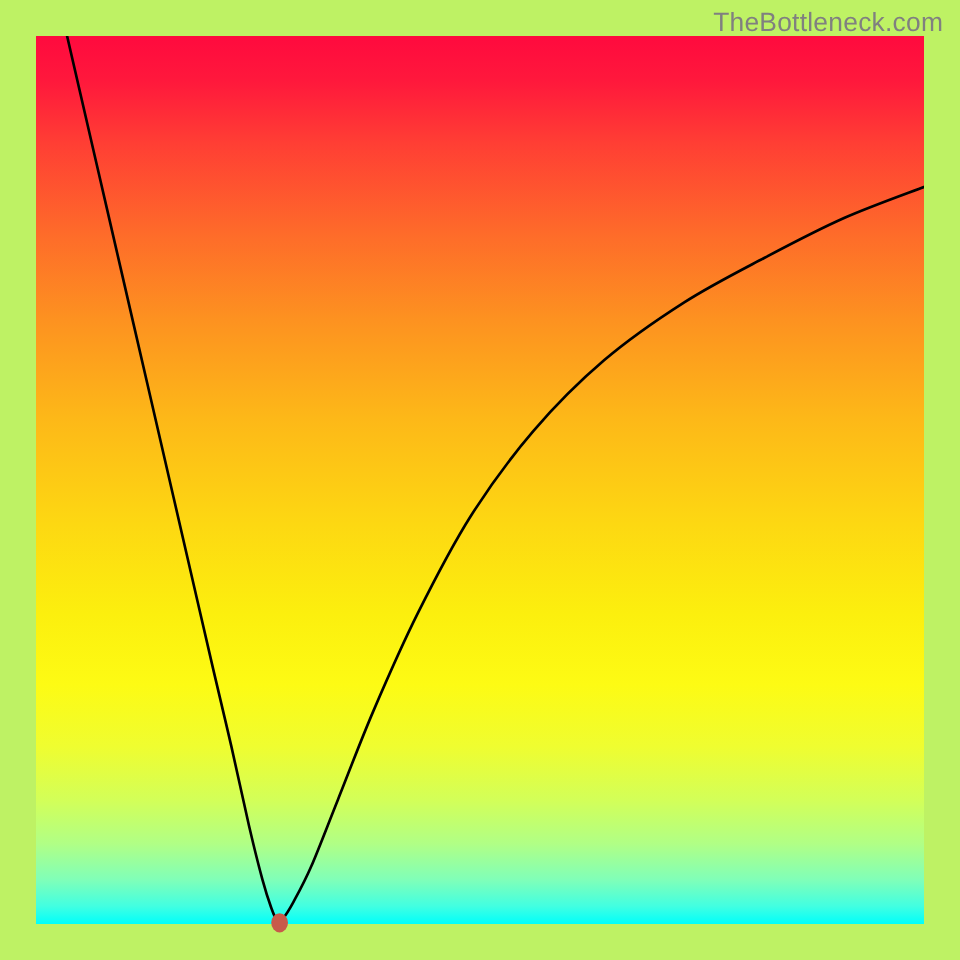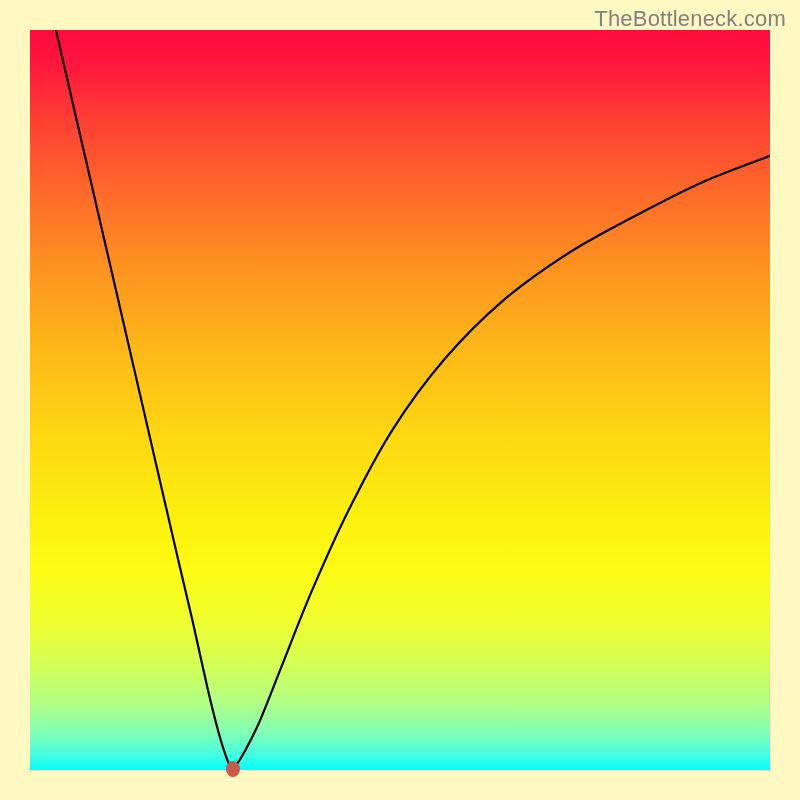--- a/index.html
+++ b/index.html
@@ -7,21 +7,21 @@
     width: 800px;
     height: 800px;
     background: #000;
     position: relative;
     font-family: Arial, Helvetica, sans-serif;
     overflow: hidden;
   }
   .frame {
     position: absolute;
     inset: 0;
-    background: #fef9c3;
+    background: #bef264;
   }
   .plot {
     position: absolute;
     left: 30px;
     top: 30px;
     width: 740px;
     height: 740px;
     background: linear-gradient(to bottom,
       #ff0a3e 0%,
       #ff183c 5%,

